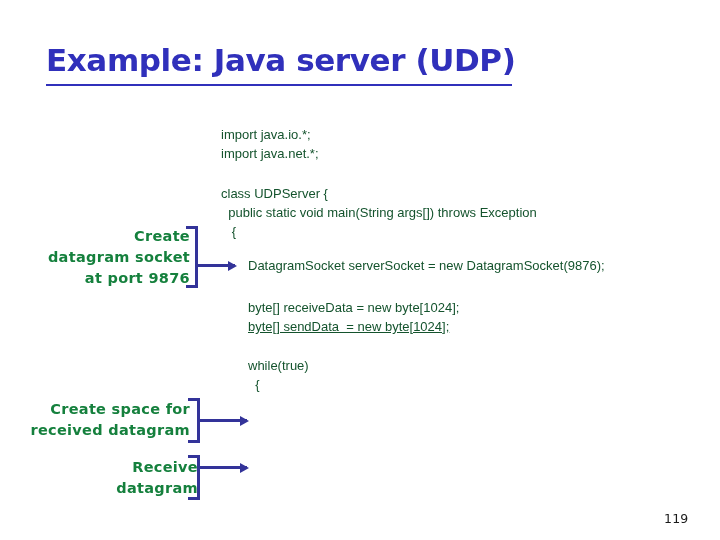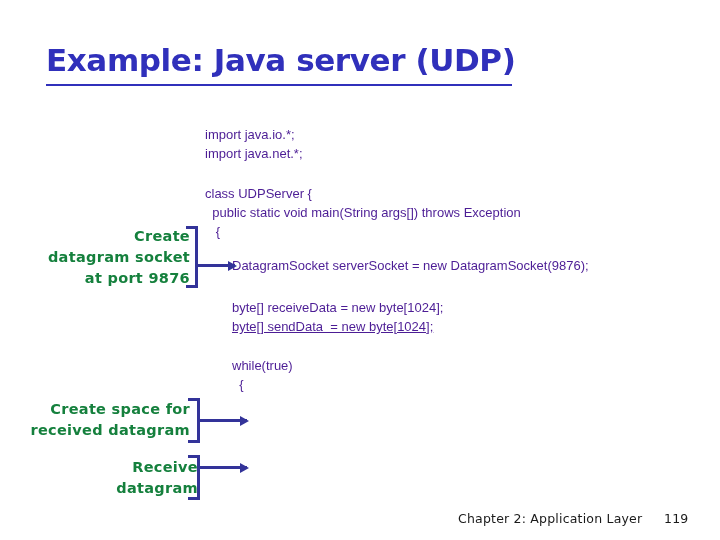--- a/index.html
+++ b/index.html
@@ -42,25 +42,26 @@
     left: 46px;
     top: 84px;
     width: 466px;
     height: 2px;
     background: #3030bb;
   }
 
   
   .code-line {
     position: absolute;
-    color: #4c1d95;
+    color: #14532d;
     font-family: "Liberation Sans", sans-serif;
     font-size: 13px;
     line-height: 15px;
     white-space: pre;
+    margin-left: 16px;
   }
 
   
   .annot {
     position: absolute;
     color: #15803d;
     font-family: "DejaVu Sans", sans-serif;
     font-size: 14.5px;
     font-weight: 700;
     line-height: 21px;
@@ -146,16 +147,15 @@
   <div class="annot" style="left:10px; top:399px; width:180px;">Create space for
 received datagram</div>
   <div class="bracket" style="left:188px; top:398px; width:12px; height:45px;"></div>
   <div class="arrow" style="left:199px; top:419px; width:48px;"></div>
 
   <div class="annot" style="left:48px; top:457px; width:150px;">Receive
 datagram</div>
   <div class="bracket" style="left:188px; top:455px; width:12px; height:45px;"></div>
   <div class="arrow" style="left:199px; top:466px; width:48px;"></div>
 
-  <div class="footer footer-label">Chapter 2: Application Layer</div>
   <div class="footer footer-page">119</div>
 
 </div>
 
 </body></html>

